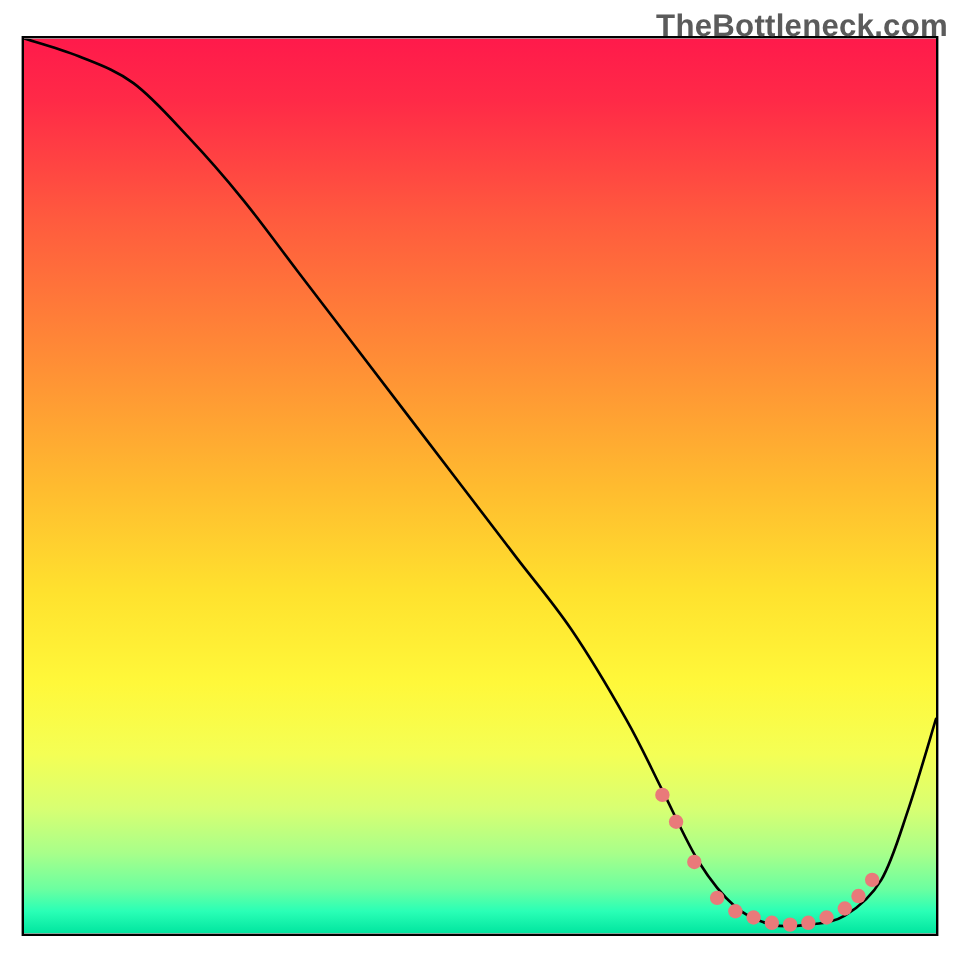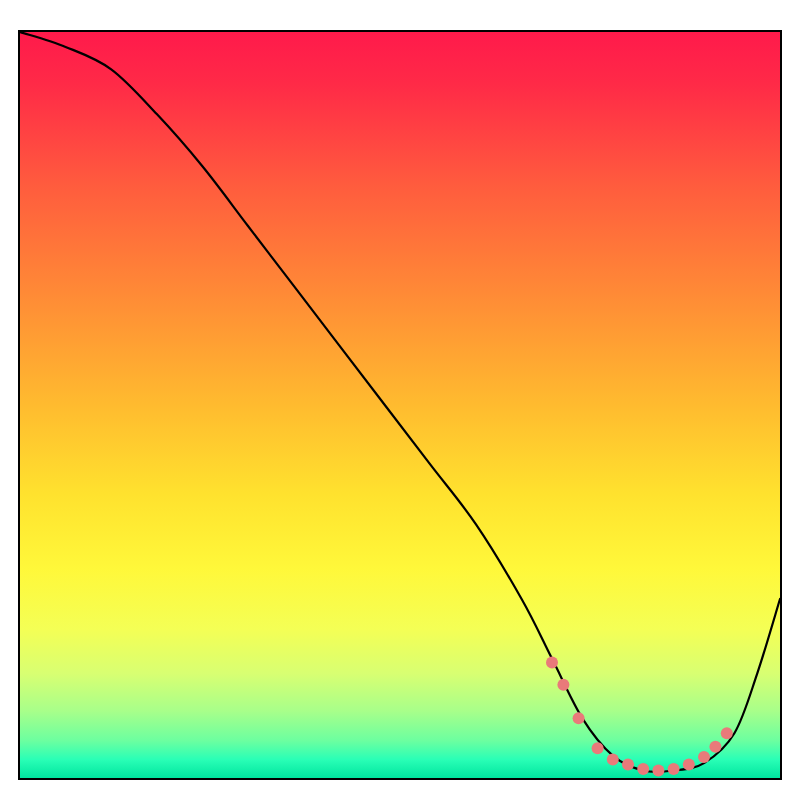--- a/index.html
+++ b/index.html
@@ -42,20 +42,21 @@
     left: 0;
     top: 0;
     width: 760px;
     height: 746px;
   }
 </style>
 </head>
 <body>
 
 <div class="chart-container">
+  <div class="watermark">TheBottleneck.com</div>
 
   <div class="plot-area">
 
     <svg class="bg" viewBox="0 0 760 746" preserveAspectRatio="none">
       <defs>
         <linearGradient id="grad" x1="0" y1="0" x2="0" y2="1">
             <stop offset="0%" stop-color="#ff1a4b"></stop>
             <stop offset="7.000000000000001%" stop-color="#ff2a47"></stop>
             <stop offset="20%" stop-color="#ff5a3e"></stop>
             <stop offset="35%" stop-color="#ff8a36"></stop>

